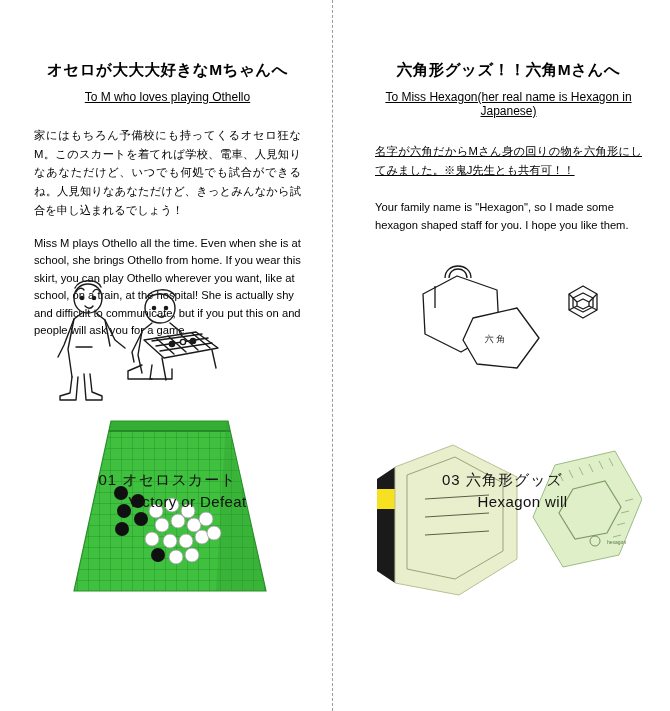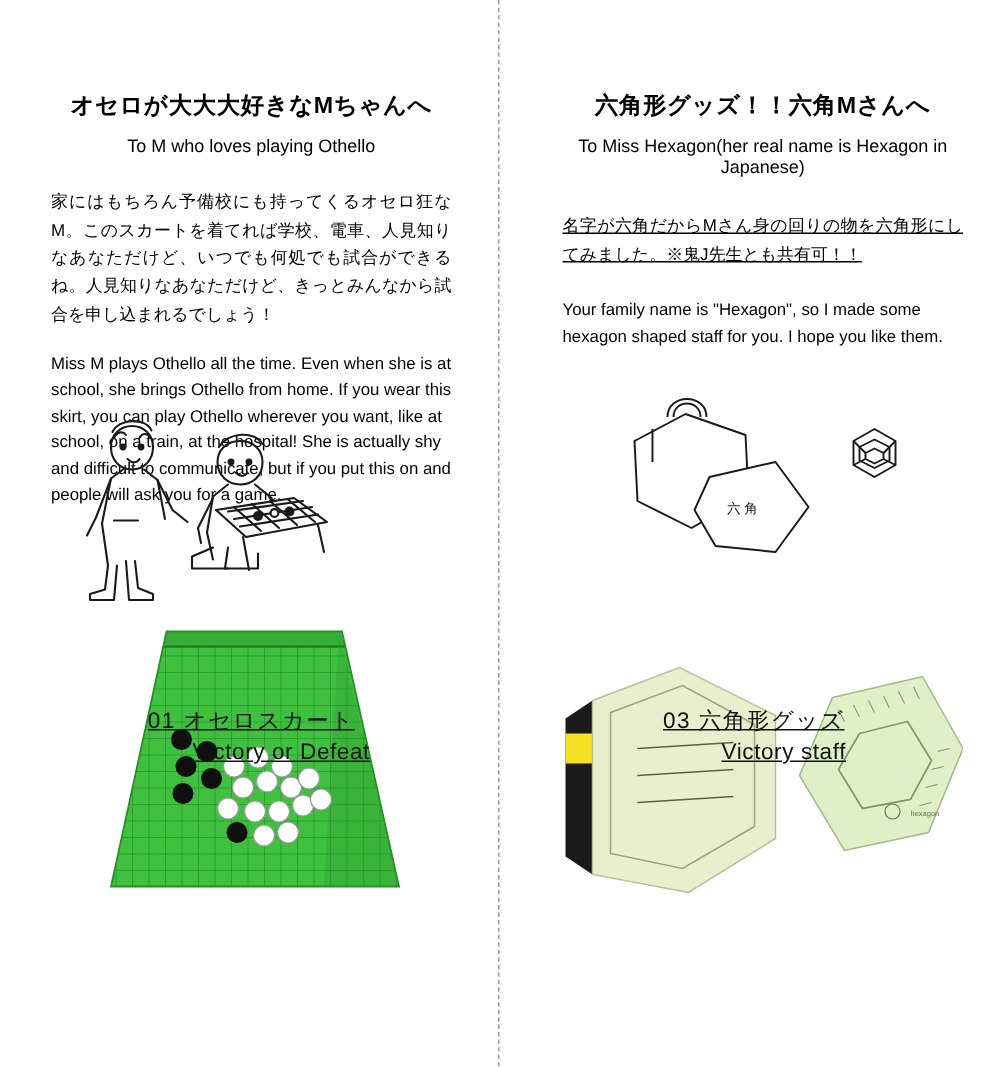--- a/index.html
+++ b/index.html
@@ -48,20 +48,21 @@
     font-weight: bold;
     letter-spacing: .5px;
     margin: 12px 0 0 0;
     color: #000;
   }
   .title-en {
     text-align: center;
     font-size: 12px;
     margin: 9px 0 0 0;
     color: #000;
+    text-decoration: underline;
   }
 
   .body-jp {
     font-size: 11.3px;
     line-height: 1.65;
     margin: 22px 0 0 0;
     color: #000;
     text-align: justify;
   }
   .body-en {
@@ -73,21 +74,20 @@
   .right .body-jp { margin-top: 24px; text-decoration: underline; }
   .right .body-en { margin-top: 20px; }
 
   
   .caption {
     position: absolute;
     left: 0;
     right: 0;
     bottom: 28px;
     text-align: center;
-    text-decoration: underline;
   }
   .caption .cap-jp {
     font-size: 15px;
     letter-spacing: 1px;
     color: #111;
   }
   .caption .cap-en {
     font-size: 15px;
     letter-spacing: .4px;
     margin-top: 3px;
@@ -272,17 +272,17 @@
             <path d="M266 62 L258 64 M262 74 L254 76 M258 86 L250 88 M254 98 L246 100"></path>
           </g>
           <circle cx="228" cy="104" r="5" fill="none" stroke="#5d7a4a" stroke-width=".8"></circle>
           <text x="240" y="107" font-family="'Liberation Sans', sans-serif" font-size="5" fill="#5d7a4a">hexagon</text>
         </g>
       </svg>
     </div>
 
     <div class="caption">
       <div class="cap-jp">03 六角形グッズ</div>
-      <div class="cap-en">Victory staff</div>
+      <div class="cap-en">Hexagon will</div>
     </div>
   </section>
 
 </div>
 
 </body></html>

